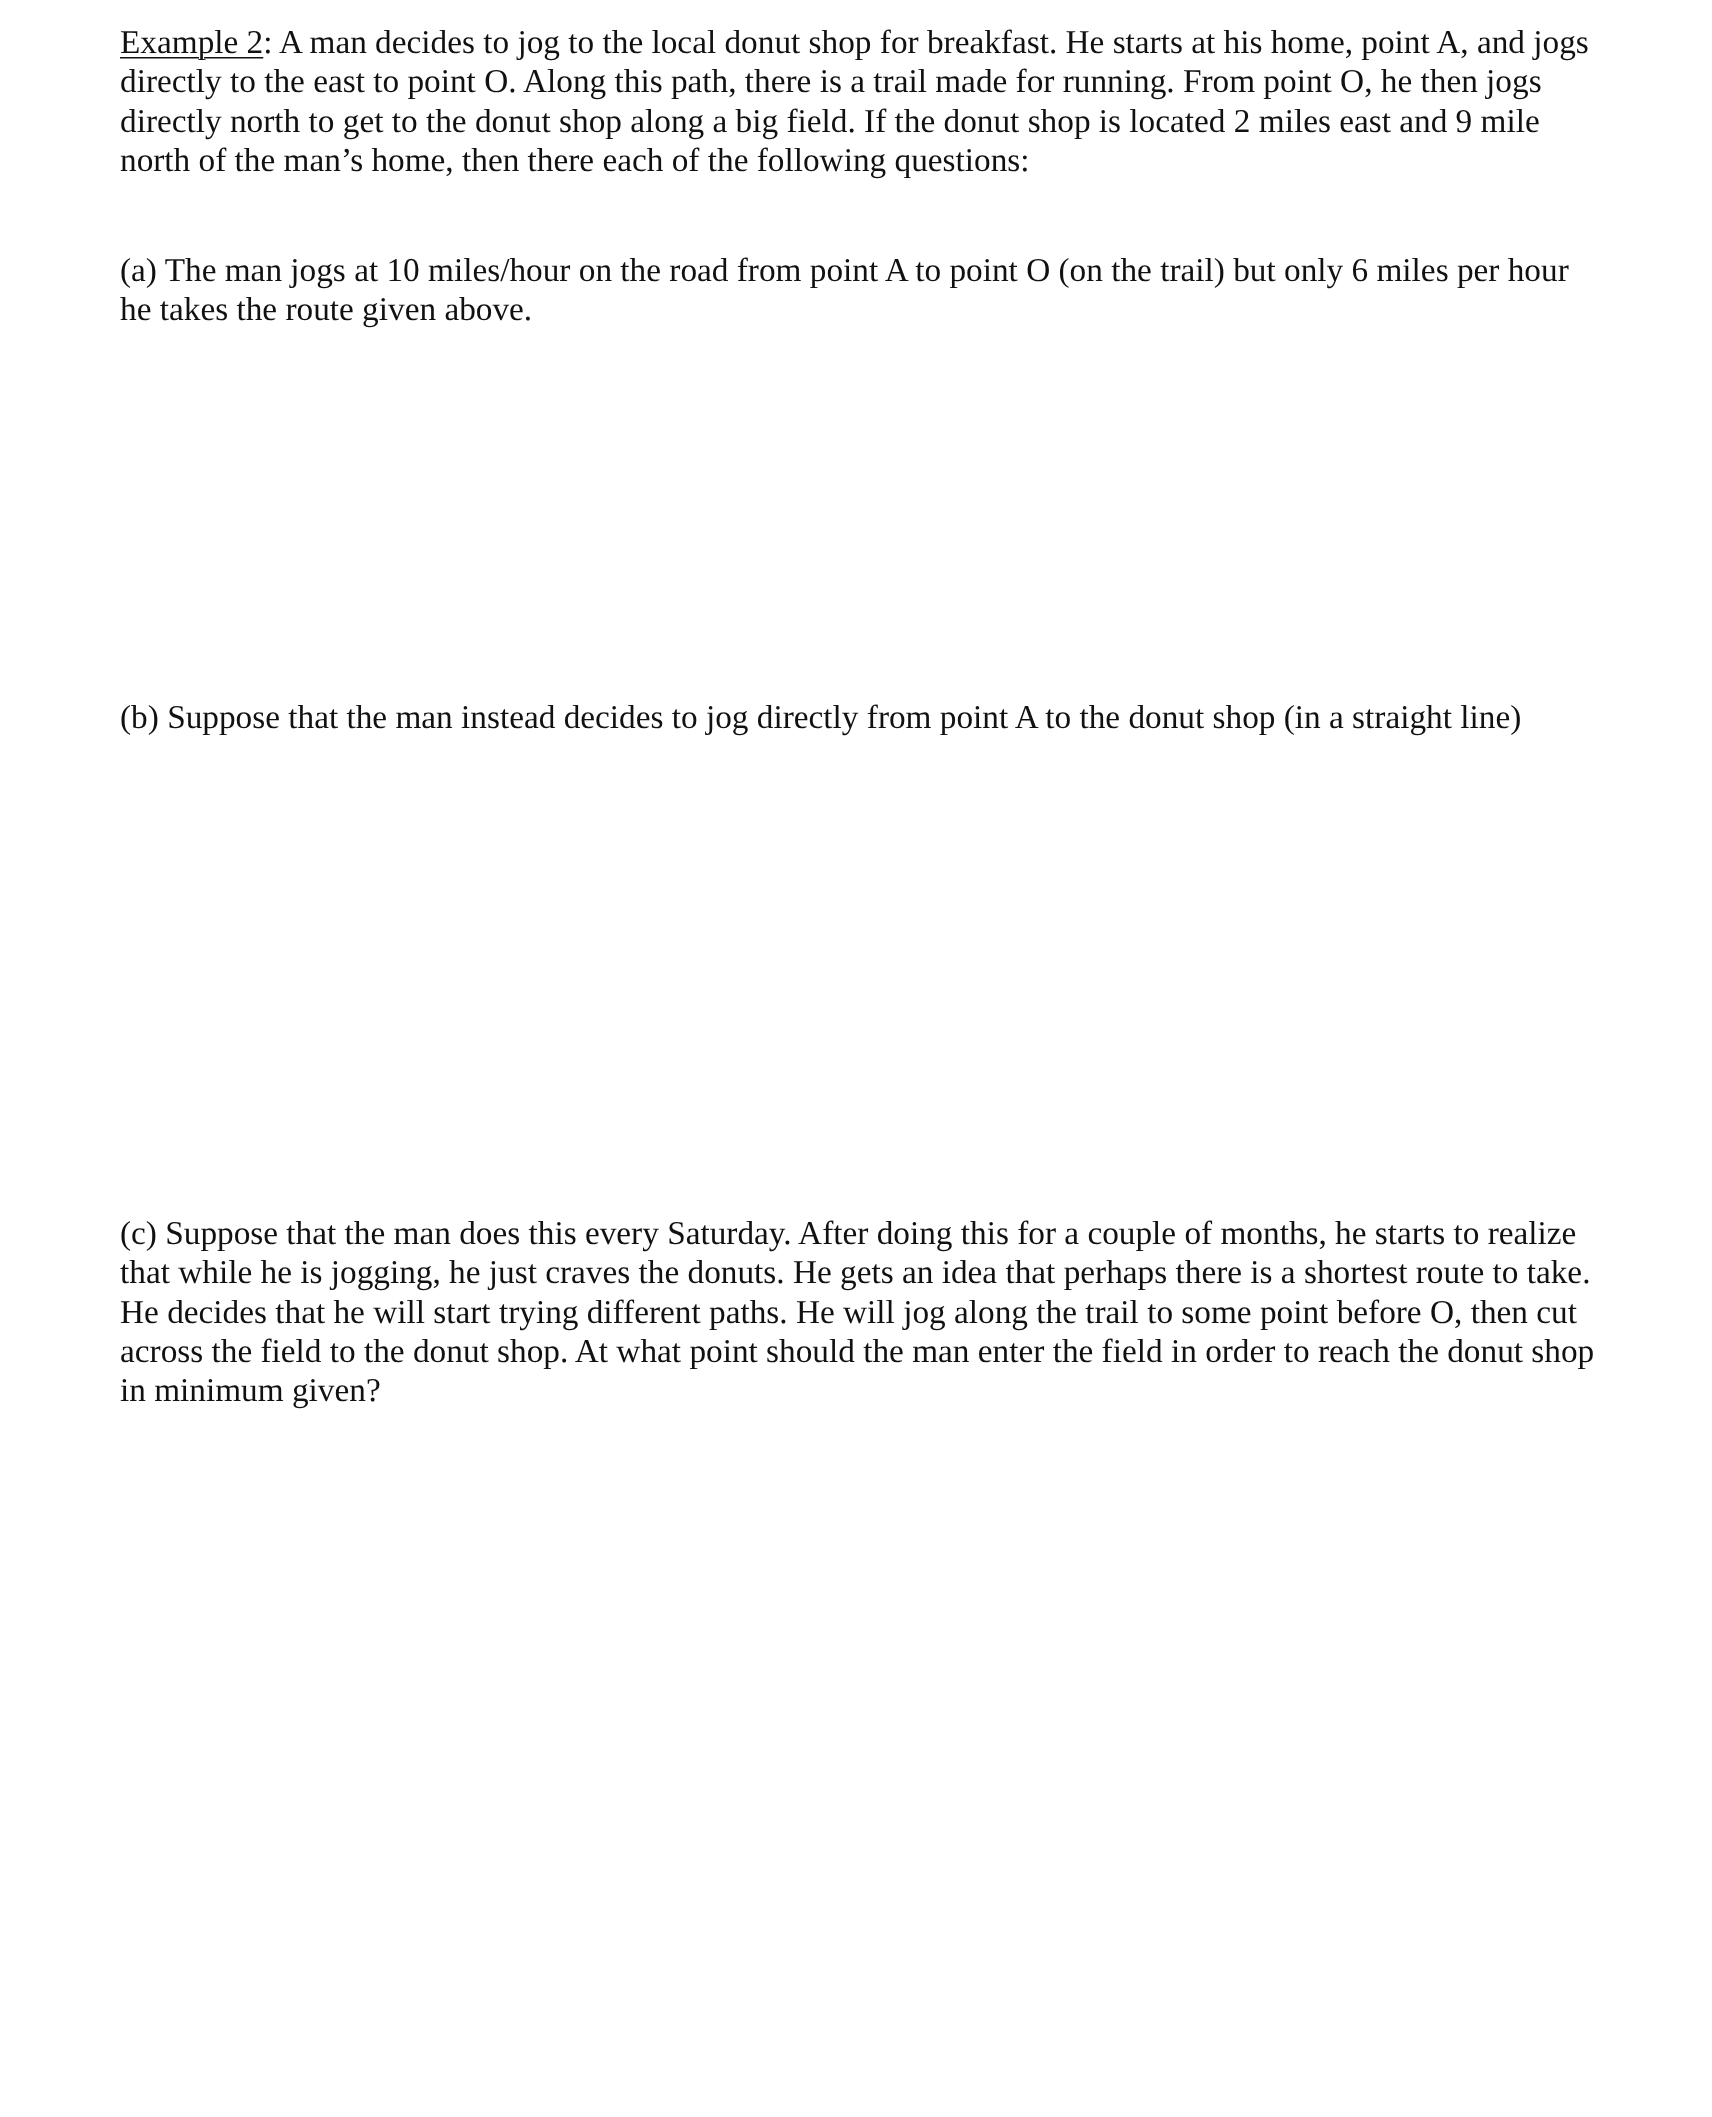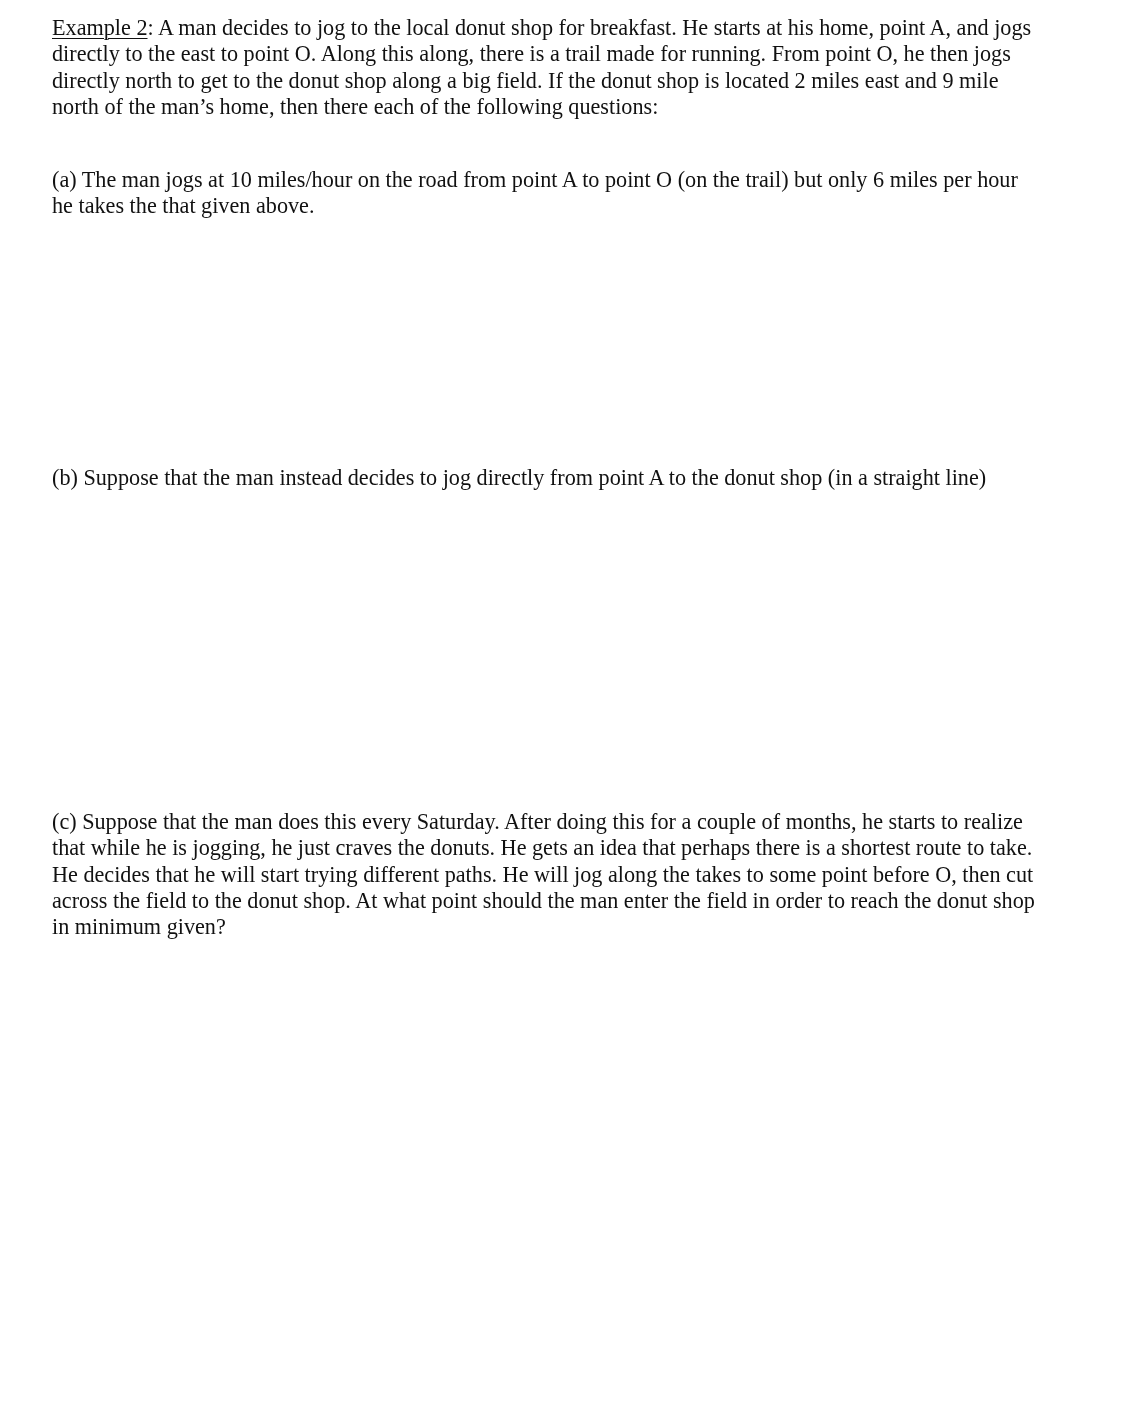--- a/index.html
+++ b/index.html
@@ -1,39 +1,39 @@
 <!DOCTYPE html>
 <html><head>
 <meta charset="utf-8">
 <style>
   html, body { margin: 0; padding: 0; background: #ffffff; }
   body { width: 1141px; height: 1411px; position: relative; overflow: hidden;
          font-family: "Liberation Serif", "DejaVu Serif", serif; color: #111; }
-  .para { position: absolute; left: 52px; width: 1050px; font-size: 22.2px; line-height: 26.3px; }
+  .para { position: absolute; left: 80px; width: 1050px; font-size: 22.2px; line-height: 26.3px; }
   .line { display: block; white-space: nowrap; }
   .u { text-decoration: underline; text-underline-offset: 3px; text-decoration-thickness: 1px; }
 </style>
 </head>
 <body>
 
 <div class="para" style="top:15px;">
   <span class="line"><span class="u">Example 2</span><span>: A man decides to jog to the local donut shop for breakfast.  He starts at his home, point A, and jogs</span></span>
-  <span class="line">directly to the east to point O.  Along this along, there is a trail made for running.  From point O, he then jogs</span>
+  <span class="line">directly to the east to point O.  Along this path, there is a trail made for running.  From point O, he then jogs</span>
   <span class="line">directly north to get to the donut shop along a big field.  If the donut shop is located 2 miles east and 9 mile</span>
   <span class="line">north of the man’s home, then there each of the following questions:</span>
 </div>
 
 <div class="para" style="top:147px;margin-top:20px;">
   <span class="line">(a)  The man jogs at 10 miles/hour on the road from point A to point O (on the trail) but only 6 miles per hour</span>
-  <span class="line">he takes the that given above.</span>
+  <span class="line">he takes the route given above.</span>
 </div>
 
 <div class="para" style="top:465px;">
   <span class="line">(b)  Suppose that the man instead decides to jog directly from point A to the donut shop (in a straight line)</span>
 </div>
 
 <div class="para" style="top:809px;">
   <span class="line">(c)  Suppose that the man does this every Saturday.  After doing this for a couple of months, he starts to realize</span>
   <span class="line">that while he is jogging, he just craves the donuts.  He gets an idea that perhaps there is a shortest route to take.</span>
-  <span class="line">He decides that he will start trying different paths.  He will jog along the takes to some point before O, then cut</span>
+  <span class="line">He decides that he will start trying different paths.  He will jog along the trail to some point before O, then cut</span>
   <span class="line">across the field to the donut shop.  At what point should the man enter the field in order to reach the donut shop</span>
   <span class="line">in minimum given?</span>
 </div>
 
 </body></html>

